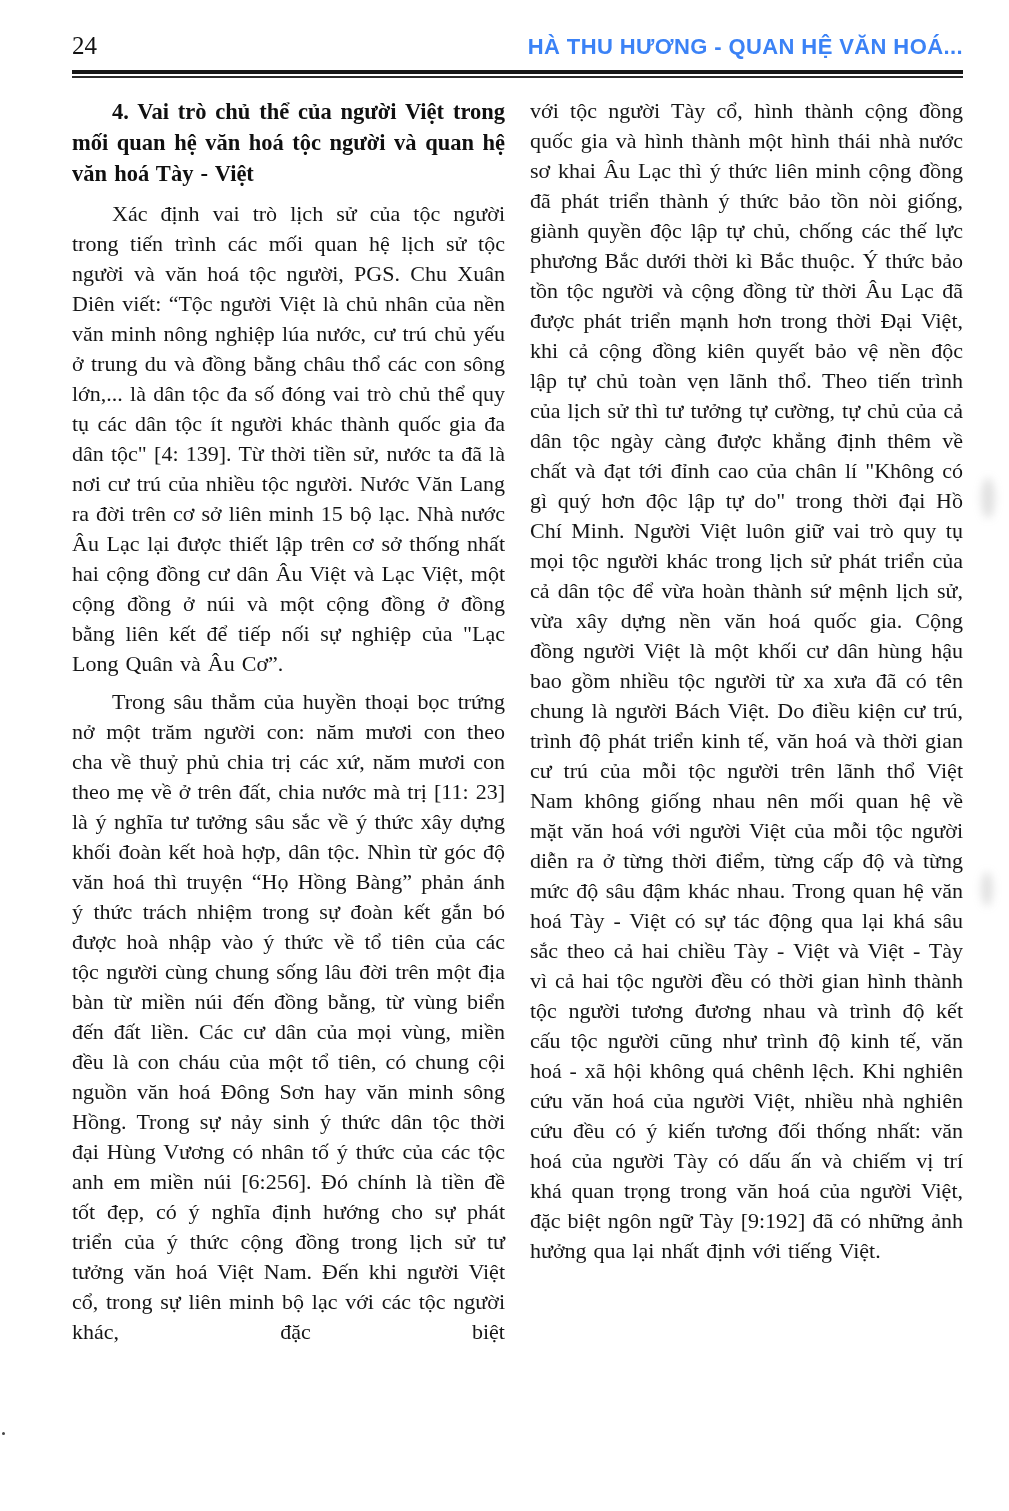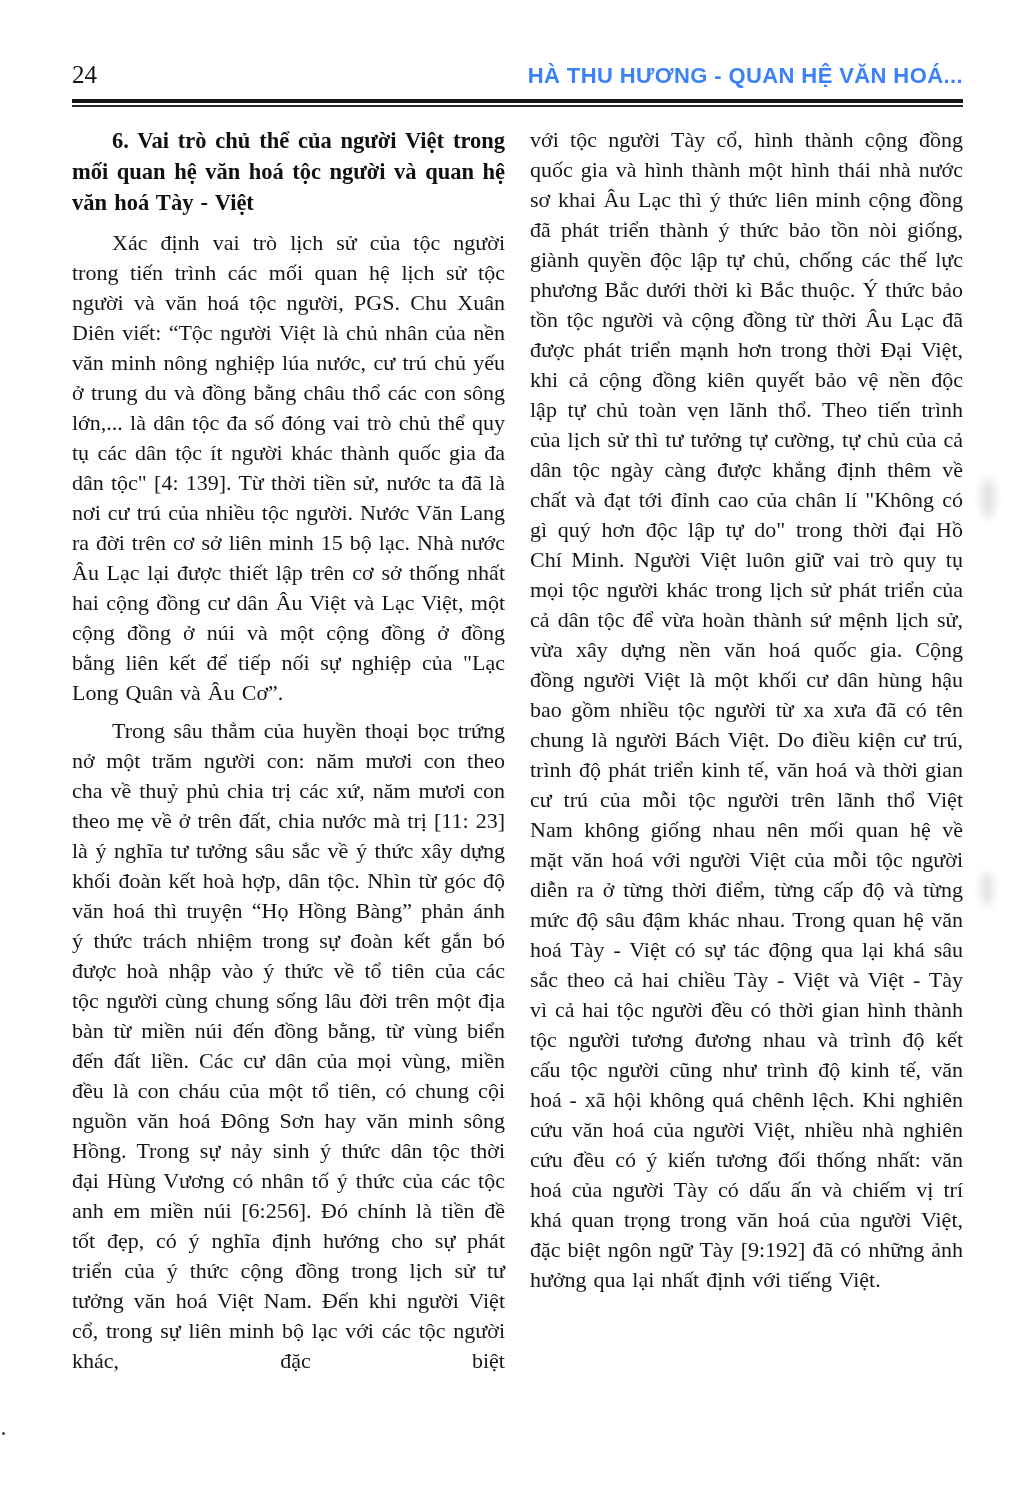--- a/index.html
+++ b/index.html
@@ -13,21 +13,21 @@
     overflow: hidden;
     position: relative;
     color: #131313;
     font-family: "Liberation Serif", "DejaVu Serif", serif;
   }
   .page {
     position: absolute;
     top: 0; left: 0;
     width: 1009px;
     height: 1511px;
-    padding: 61px 46px 0 72px;
+    padding: 32px 46px 0 72px;
     box-sizing: border-box;
   }
   
   .page-header {
     display: flex;
     justify-content: space-between;
     align-items: baseline;
   }
   .page-number {
     font-size: 25px;
@@ -103,21 +103,21 @@
   <header class="page-header">
     <span class="page-number">24</span>
     <span class="running-head">HÀ THU HƯƠNG - QUAN HỆ VĂN HOÁ...</span>
   </header>
 
   <div class="header-rule"></div>
 
   <main class="columns">
 
     <section class="col">
-      <h2 class="section-heading">6. Vai trò chủ thể của người Việt trong mối quan hệ văn hoá tộc người và quan hệ văn hoá Tày - Việt</h2>
+      <h2 class="section-heading">4. Vai trò chủ thể của người Việt trong mối quan hệ văn hoá tộc người và quan hệ văn hoá Tày - Việt</h2>
       <p class="indent">Xác định vai trò lịch sử của tộc người trong tiến trình các mối quan hệ lịch sử tộc người và văn hoá tộc người, PGS. Chu Xuân Diên viết: “Tộc người Việt là chủ nhân của nền văn minh nông nghiệp lúa nước, cư trú chủ yếu ở trung du và đồng bằng châu thổ các con sông lớn,... là dân tộc đa số đóng vai trò chủ thể quy tụ các dân tộc ít người khác thành quốc gia đa dân tộc" [4: 139]. Từ thời tiền sử, nước ta đã là nơi cư trú của nhiều tộc người. Nước Văn Lang ra đời trên cơ sở liên minh 15 bộ lạc. Nhà nước Âu Lạc lại được thiết lập trên cơ sở thống nhất hai cộng đồng cư dân Âu Việt và Lạc Việt, một cộng đồng ở núi và một cộng đồng ở đồng bằng liên kết để tiếp nối sự nghiệp của "Lạc Long Quân và Âu Cơ”.</p>
       <p class="indent cont-end">Trong sâu thẳm của huyền thoại bọc trứng nở một trăm người con: năm mươi con theo cha về thuỷ phủ chia trị các xứ, năm mươi con theo mẹ về ở trên đất, chia nước mà trị [11: 23] là ý nghĩa tư tưởng sâu sắc về ý thức xây dựng khối đoàn kết hoà hợp, dân tộc. Nhìn từ góc độ văn hoá thì truyện “Họ Hồng Bàng” phản ánh ý thức trách nhiệm trong sự đoàn kết gắn bó được hoà nhập vào ý thức về tổ tiên của các tộc người cùng chung sống lâu đời trên một địa bàn từ miền núi đến đồng bằng, từ vùng biển đến đất liền. Các cư dân của mọi vùng, miền đều là con cháu của một tổ tiên, có chung cội nguồn văn hoá Đông Sơn hay văn minh sông Hồng. Trong sự nảy sinh ý thức dân tộc thời đại Hùng Vương có nhân tố ý thức của các tộc anh em miền núi [6:256]. Đó chính là tiền đề tốt đẹp, có ý nghĩa định hướng cho sự phát triển của ý thức cộng đồng trong lịch sử tư tưởng văn hoá Việt Nam. Đến khi người Việt cổ, trong sự liên minh bộ lạc với các tộc người khác, đặc biệt</p>
     </section>
 
     <section class="col">
       <p class="cont-start">với tộc người Tày cổ, hình thành cộng đồng quốc gia và hình thành một hình thái nhà nước sơ khai Âu Lạc thì ý thức liên minh cộng đồng đã phát triển thành ý thức bảo tồn nòi giống, giành quyền độc lập tự chủ, chống các thế lực phương Bắc dưới thời kì Bắc thuộc. Ý thức bảo tồn tộc người và cộng đồng từ thời Âu Lạc đã được phát triển mạnh hơn trong thời Đại Việt, khi cả cộng đồng kiên quyết bảo vệ nền độc lập tự chủ toàn vẹn lãnh thổ. Theo tiến trình của lịch sử thì tư tưởng tự cường, tự chủ của cả dân tộc ngày càng được khẳng định thêm về chất và đạt tới đỉnh cao của chân lí "Không có gì quý hơn độc lập tự do" trong thời đại Hồ Chí Minh. Người Việt luôn giữ vai trò quy tụ mọi tộc người khác trong lịch sử phát triển của cả dân tộc để vừa hoàn thành sứ mệnh lịch sử, vừa xây dựng nền văn hoá quốc gia. Cộng đồng người Việt là một khối cư dân hùng hậu bao gồm nhiều tộc người từ xa xưa đã có tên chung là người Bách Việt. Do điều kiện cư trú, trình độ phát triển kinh tế, văn hoá và thời gian cư trú của mỗi tộc người trên lãnh thổ Việt Nam không giống nhau nên mối quan hệ về mặt văn hoá với người Việt của mỗi tộc người diễn ra ở từng thời điểm, từng cấp độ và từng mức độ sâu đậm khác nhau. Trong quan hệ văn hoá Tày - Việt có sự tác động qua lại khá sâu sắc theo cả hai chiều Tày - Việt và Việt - Tày vì cả hai tộc người đều có thời gian hình thành tộc người tương đương nhau và trình độ kết cấu tộc người cũng như trình độ kinh tế, văn hoá - xã hội không quá chênh lệch. Khi nghiên cứu văn hoá của người Việt, nhiều nhà nghiên cứu đều có ý kiến tương đối thống nhất: văn hoá của người Tày có dấu ấn và chiếm vị trí khá quan trọng trong văn hoá của người Việt, đặc biệt ngôn ngữ Tày [9:192] đã có những ảnh hưởng qua lại nhất định với tiếng Việt.</p>
     </section>
 
   </main>
 </div>

